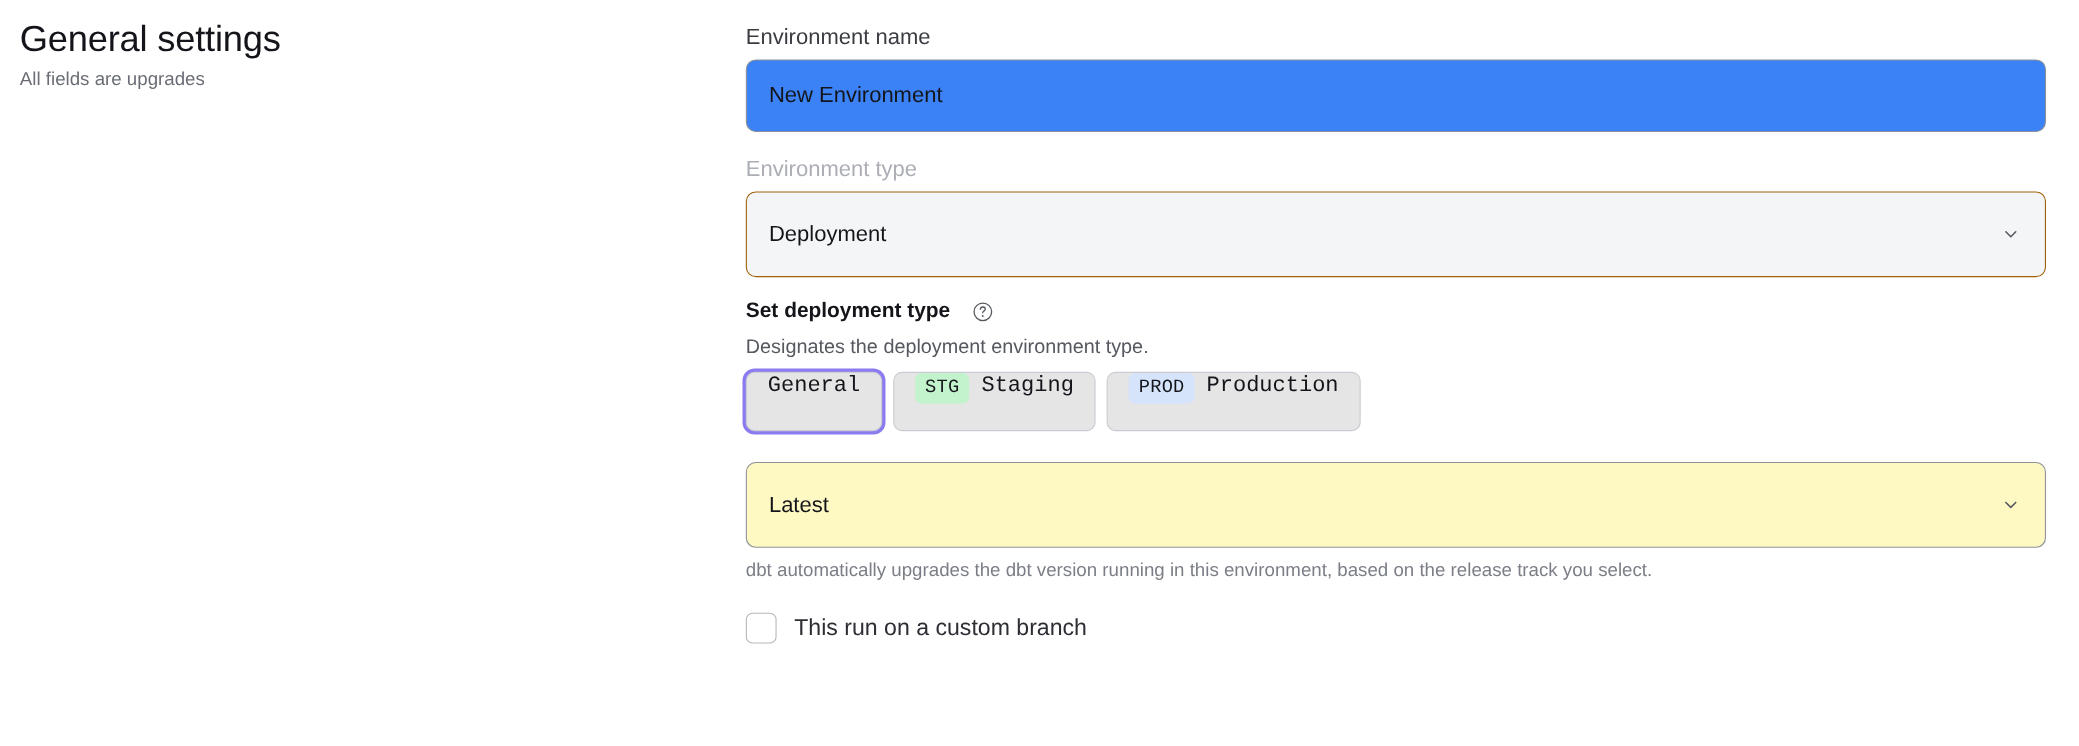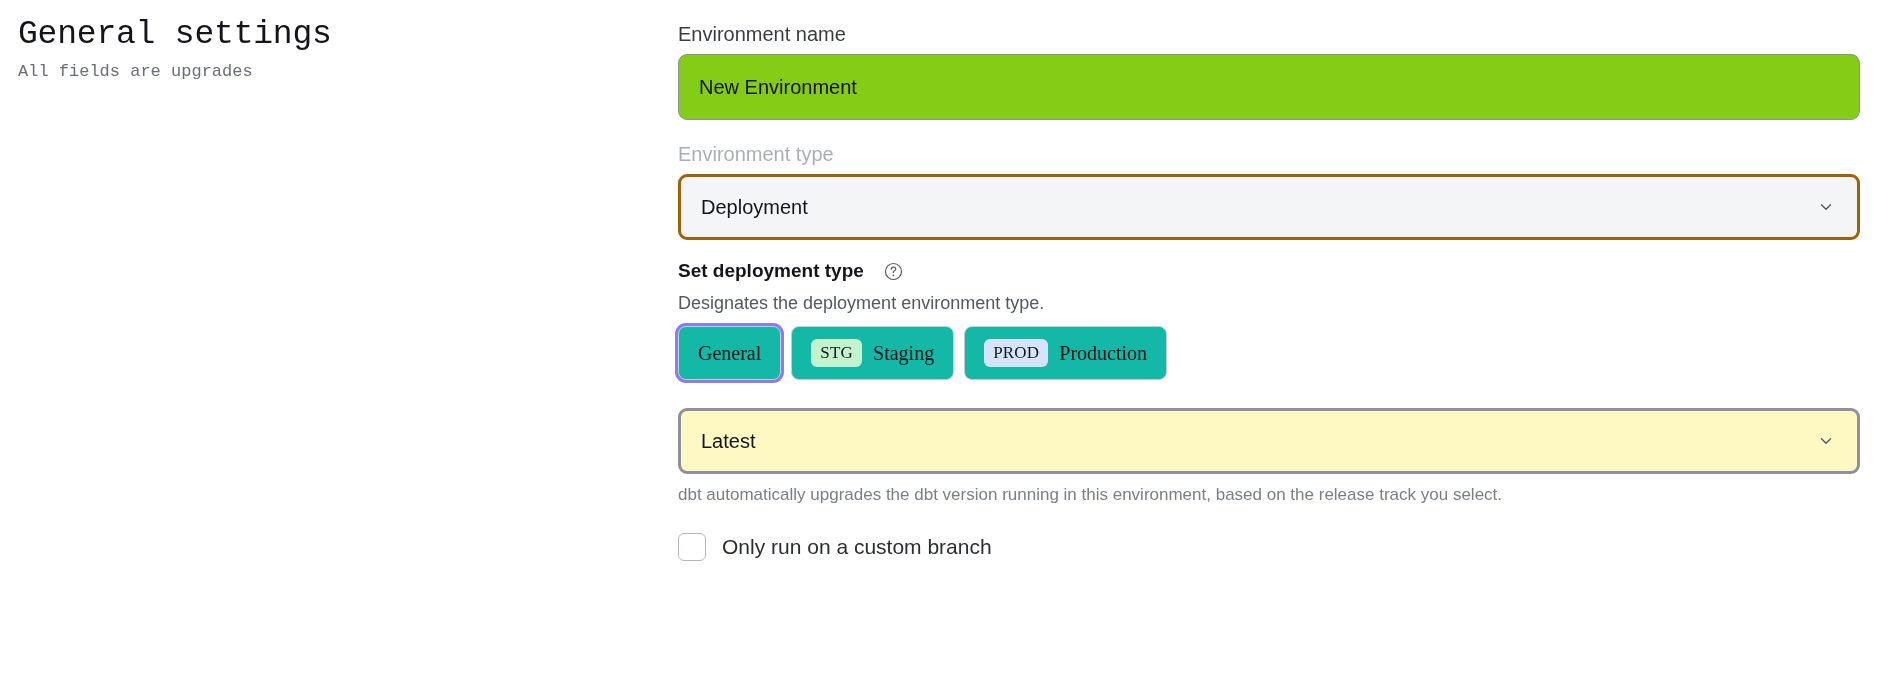--- a/index.html
+++ b/index.html
@@ -21,21 +21,20 @@
     width: 1890px;
     height: 678px;
   }
 
   
   .left-col {
     position: absolute;
     left: 18px;
     top: 14px;
     width: 620px;
-    font-family: Liberation Mono, monospace;
   }
   .page-title {
     font-size: 33px;
     line-height: 42px;
     font-weight: 400;
     color: #14151a;
     letter-spacing: -0.2px;
     margin: 0;
   }
   .page-subtitle {
@@ -62,35 +61,35 @@
   }
   .field-label.disabled {
     color: #acaeb5;
   }
 
   .text-input {
     width: 100%;
     height: 66px;
     border: 1px solid #8e9199;
     border-radius: 9px;
-    background: #84cc16;
+    background: #3b82f6;
     font-family: "Liberation Sans", sans-serif;
     font-size: 20px;
     color: #14151a;
     padding: 0 20px;
     outline: none;
     display: flex;
     align-items: center;
   }
 
   .select-box {
     position: relative;
     width: 100%;
-    height: 66px;
-    border: 3px solid #a16207;
+    height: 78px;
+    border: 1px solid #a16207;
     border-radius: 9px;
     background: #f4f5f6;
     display: flex;
     align-items: center;
     padding: 0 20px;
     font-size: 20px;
     color: #14151a;
     cursor: pointer;
   }
   .select-box.enabled {
@@ -148,29 +147,29 @@
 
   .seg-group {
     display: flex;
     gap: 10px;
     margin-top: 10px;
   }
   .seg-btn {
     height: 54px;
     border: 1px solid #c9ccd2;
     border-radius: 8px;
-    background: #14b8a6;
-    display: flex;
-    align-items: center;
+    background: #e5e5e5;
+    display: flex;
+    align-items: flex-start;
     gap: 11px;
     padding: 0 19px;
     font-size: 20px;
     color: #14151a;
     cursor: pointer;
-    font-family: Liberation Serif, serif;
+    font-family: Liberation Mono, monospace;
   }
   .seg-btn.focused {
     box-shadow: 0 0 0 3px #8b7bf0;
     border-color: #c9ccd2;
   }
   .badge {
     font-size: 17px;
     font-weight: 500;
     border-radius: 6px;
     padding: 4px 9px;
@@ -271,17 +270,17 @@
           <svg width="18" height="18" viewBox="0 0 18 18" fill="none">
             <path d="M4.5 6.75L9 11.25L13.5 6.75" stroke="#55585f" stroke-width="1.4" stroke-linecap="round" stroke-linejoin="round"></path>
           </svg>
         </span>
       </div>
       <p class="helper-text">dbt automatically upgrades the dbt version running in this environment, based on the release track you select.</p>
     </div>
 
     <div class="checkbox-row">
       <div class="checkbox"></div>
-      <span class="checkbox-label">Only run on a custom branch</span>
+      <span class="checkbox-label">This run on a custom branch</span>
     </div>
 
   </div>
 </div>
 
 </body></html>

